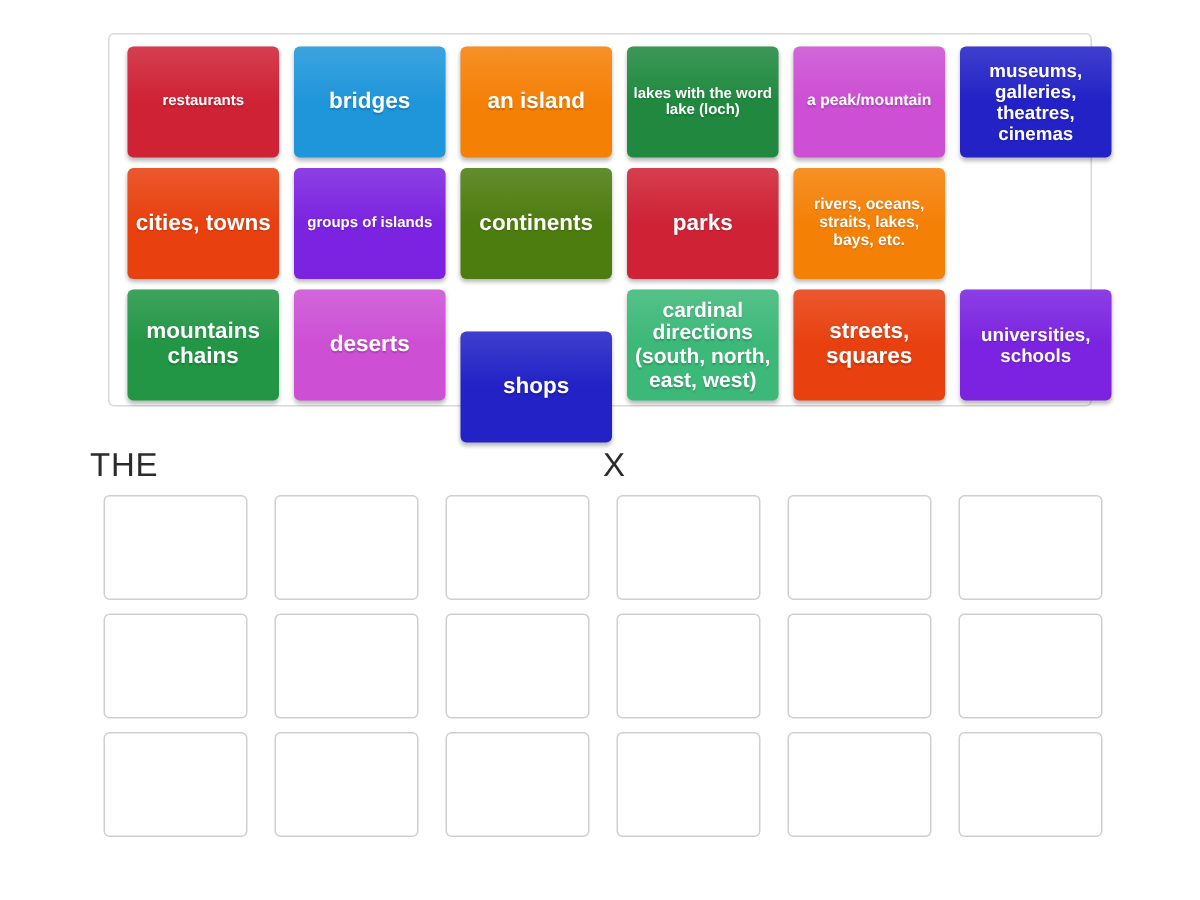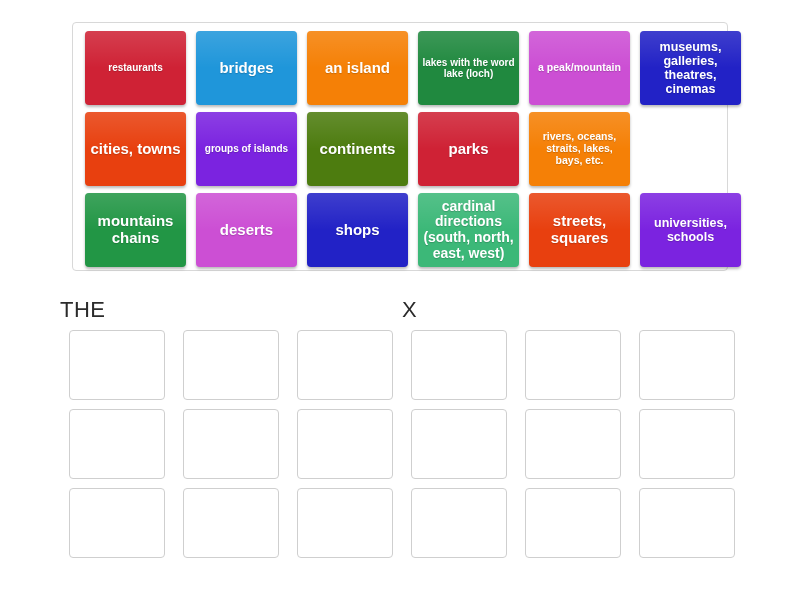--- a/index.html
+++ b/index.html
@@ -168,21 +168,21 @@
       </div>
     </div>
 
     <div class="bank-row">
       <div class="tile" style="background: rgb(34, 150, 69);">
         <span class="tile-label fs-15">mountains chains</span>
       </div>
       <div class="tile" style="background: rgb(204, 79, 212);">
         <span class="tile-label fs-15">deserts</span>
       </div>
-      <div class="tile" style="background: rgb(34, 34, 198);">
+      <div class="tile" style="background: rgb(34, 34, 198); margin-top: 28px;">
         <span class="tile-label fs-15">shops</span>
       </div>
       <div class="tile" style="background: rgb(60, 184, 120);">
         <span class="tile-label fs-10">cardinal directions (south, north, east, west)</span>
       </div>
       <div class="tile" style="background: rgb(232, 64, 15);">
         <span class="tile-label fs-15">streets, squares</span>
       </div>
       <div class="tile" style="background: rgb(123, 35, 224);">
         <span class="tile-label fs-13">universities, schools</span>

